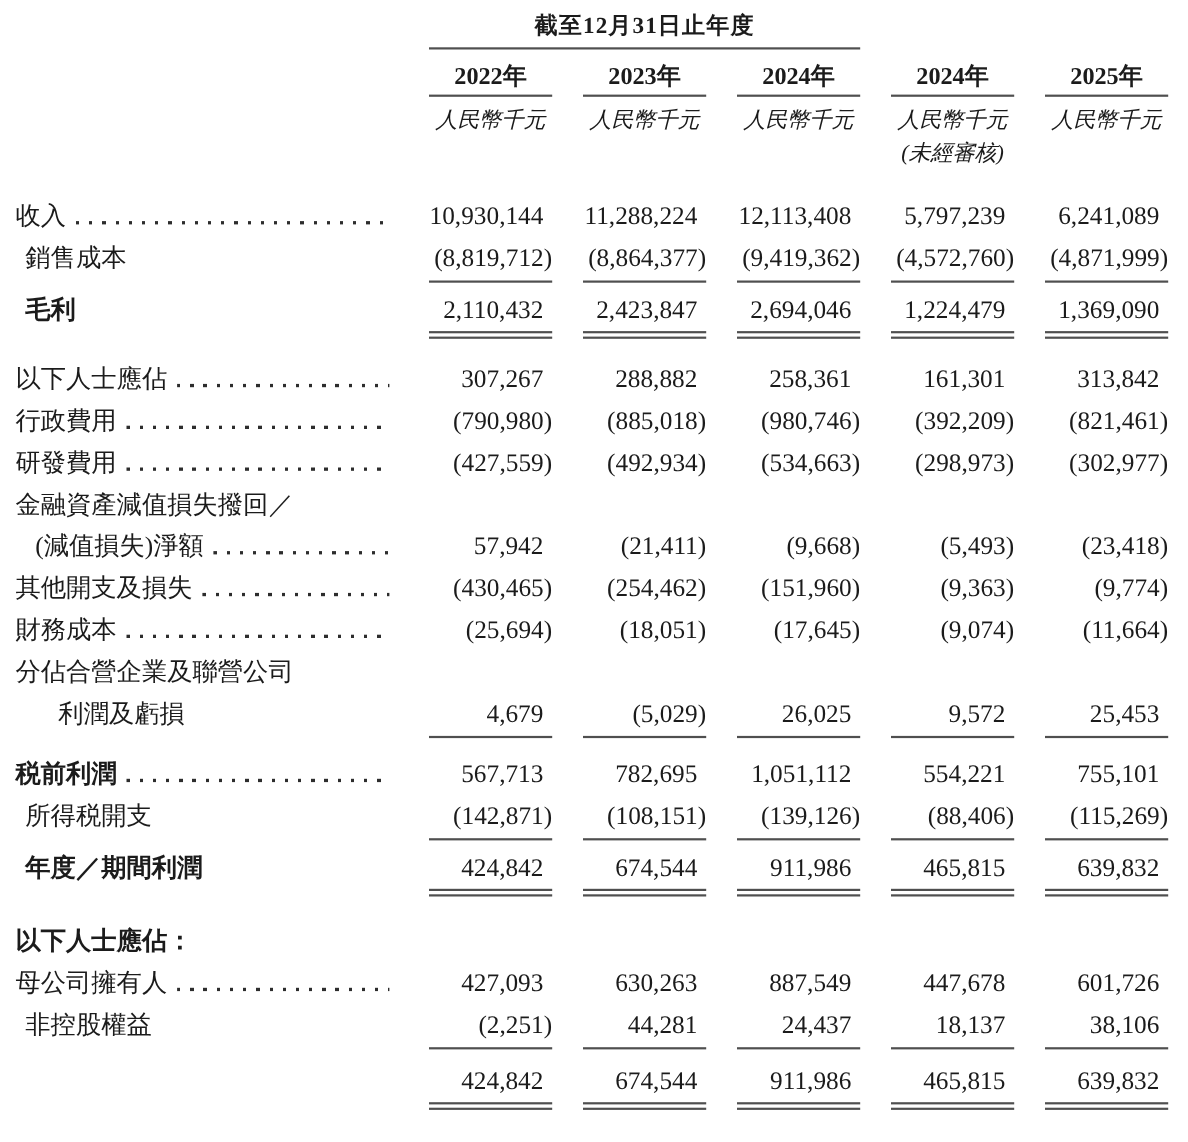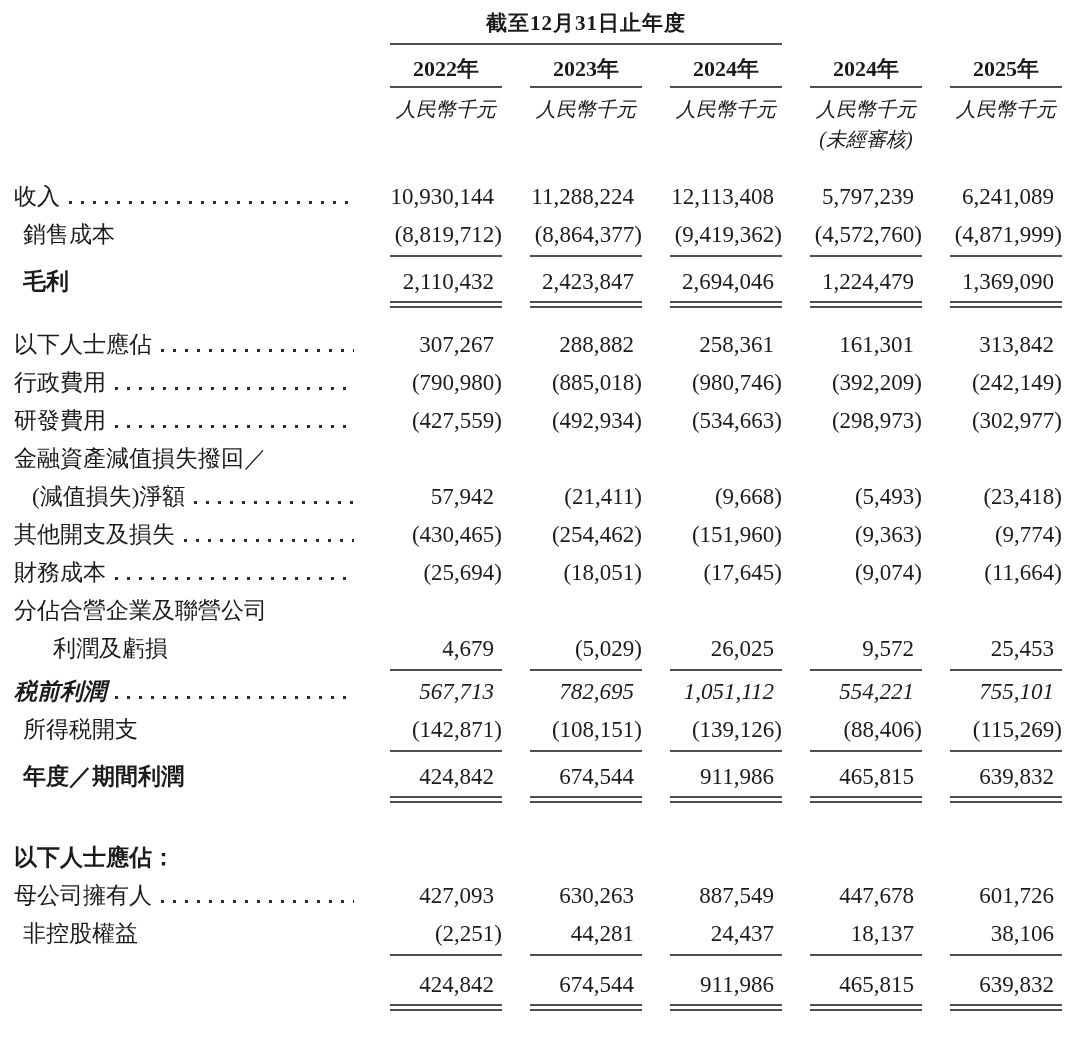--- a/index.html
+++ b/index.html
@@ -196,21 +196,21 @@
       </div>
       <div class="row">
         <div class="label-cell">
           <span class="label-text">行政費用</span>
           <span class="leader"></span>
         </div>
         <div class="num-cell">(790,980)</div>
         <div class="num-cell">(885,018)</div>
         <div class="num-cell">(980,746)</div>
         <div class="num-cell">(392,209)</div>
-        <div class="num-cell">(242,149)</div>
+        <div class="num-cell">(821,461)</div>
       </div>
       <div class="row">
         <div class="label-cell">
           <span class="label-text">研發費用</span>
           <span class="leader"></span>
         </div>
         <div class="num-cell">(427,559)</div>
         <div class="num-cell">(492,934)</div>
         <div class="num-cell">(534,663)</div>
         <div class="num-cell">(298,973)</div>
@@ -273,21 +273,21 @@
         <div class="label-cell">
           <span class="label-text" style="padding-left: 30px;">利潤及虧損</span>
           <span class="leader"></span>
         </div>
         <div class="num-cell pad-paren">4,679</div>
         <div class="num-cell">(5,029)</div>
         <div class="num-cell pad-paren">26,025</div>
         <div class="num-cell pad-paren">9,572</div>
         <div class="num-cell pad-paren">25,453</div>
       </div>
-      <div class="row" style="margin-top: 8px; font-style: italic;">
+      <div class="row" style="margin-top: 20px;">
         <div class="label-cell">
           <span class="label-text bold">税前利潤</span>
           <span class="leader"></span>
         </div>
         <div class="num-cell pad-paren">567,713</div>
         <div class="num-cell pad-paren">782,695</div>
         <div class="num-cell pad-paren">1,051,112</div>
         <div class="num-cell pad-paren">554,221</div>
         <div class="num-cell pad-paren">755,101</div>
       </div>
@@ -306,21 +306,21 @@
         <div class="label-cell">
           <span class="label-text bold">年度／期間利潤</span>
           <span class="leader"></span>
         </div>
         <div class="num-cell pad-paren">424,842</div>
         <div class="num-cell pad-paren">674,544</div>
         <div class="num-cell pad-paren">911,986</div>
         <div class="num-cell pad-paren">465,815</div>
         <div class="num-cell pad-paren">639,832</div>
       </div>
-      <div class="row" style="margin-top: 42px;">
+      <div class="row" style="margin-top: 28px;">
         <div class="label-cell">
           <span class="label-text bold">以下人士應佔：</span>
         </div>
         <div class="num-cell"></div>
         <div class="num-cell"></div>
         <div class="num-cell"></div>
         <div class="num-cell"></div>
         <div class="num-cell"></div>
       </div>
       <div class="row">

